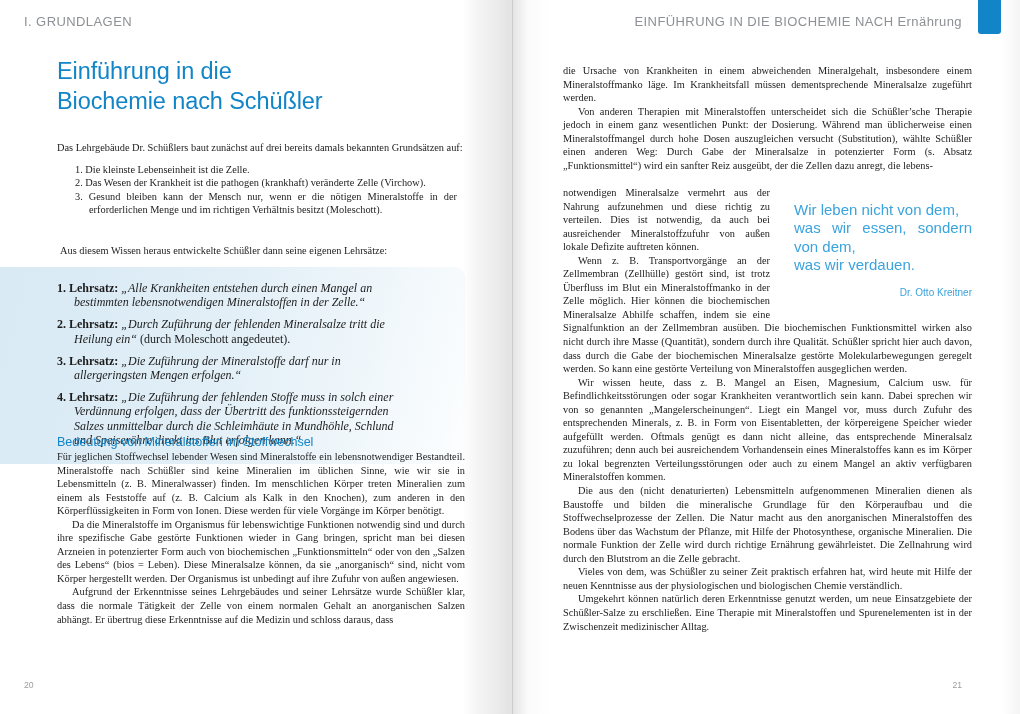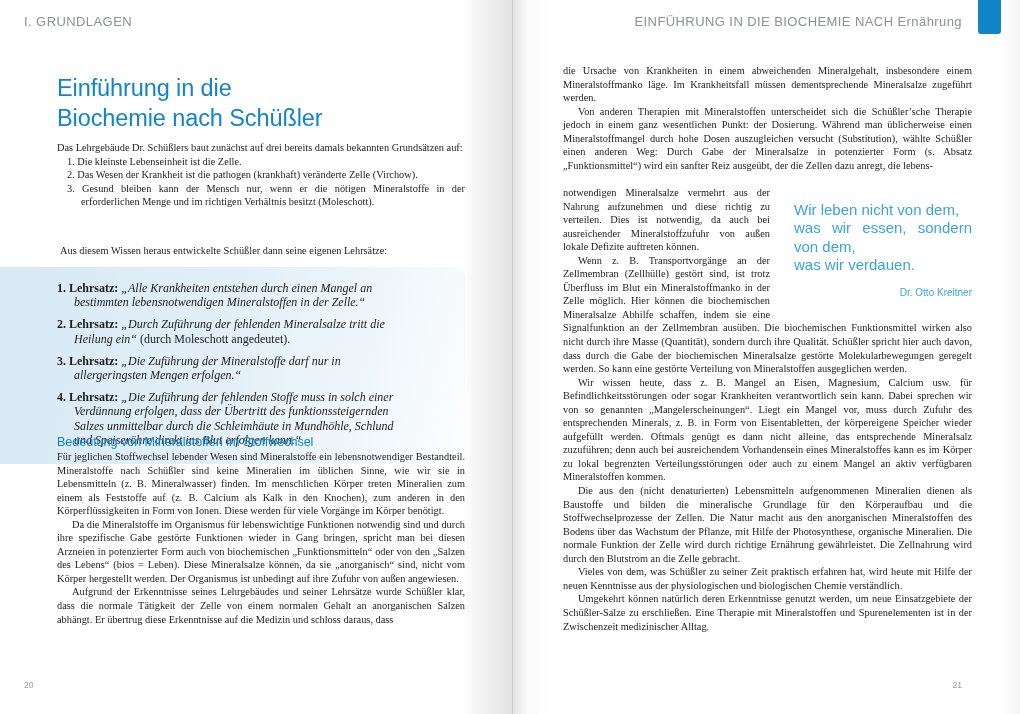--- a/index.html
+++ b/index.html
@@ -79,21 +79,21 @@
     height: 34px;
     background: #1185c8;
     border-bottom-left-radius: 3px;
     border-bottom-right-radius: 3px;
   }
 
   
   .chapter-title {
     position: absolute;
     left: 57px;
-    top: 57px;
+    top: 40px;
     width: 400px;
     font-family: "Liberation Sans", sans-serif;
     font-size: 23.5px;
     line-height: 1.28;
     font-weight: normal;
     color: #1185c8;
     letter-spacing: -0.1px;
   }
   .chapter-title .tl { display: block; }
 
@@ -110,21 +110,21 @@
   .body-text p.indent { text-indent: 15px; }
 
   
   .lead-block {
     position: absolute;
     left: 57px;
     top: 141px;
     width: 408px;
   }
   .numlist {
-    margin: 0;
+    margin: 8px;
     padding: 0;
     list-style: none;
   }
   .numlist li {
     font-family: "Liberation Serif", serif;
     font-size: 10.35px;
     line-height: 13.6px;
     color: #1c1c1c;
     padding-left: 24px;
     text-indent: -14px;

